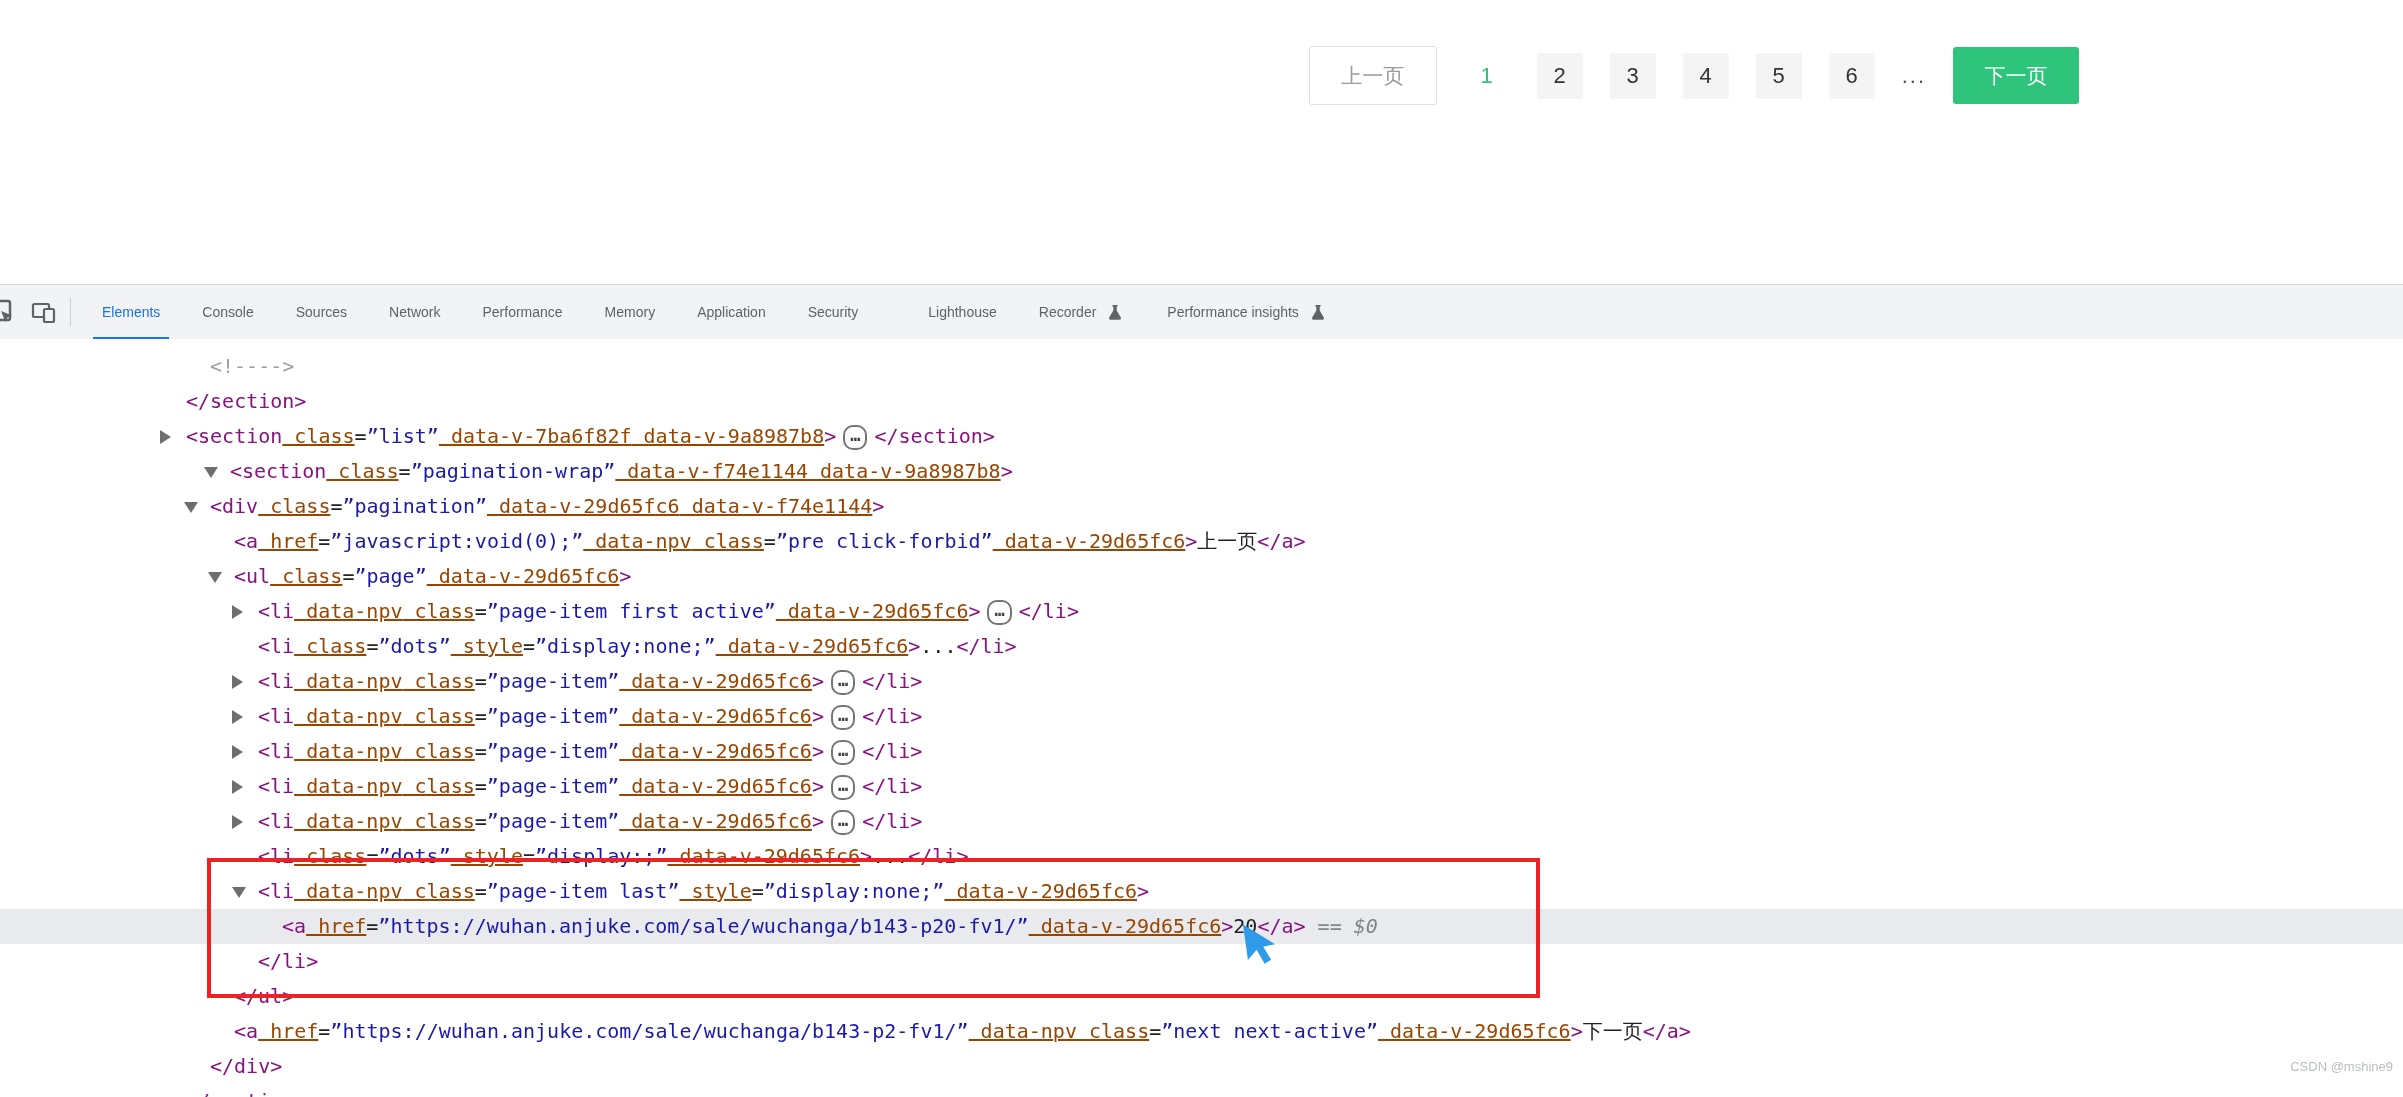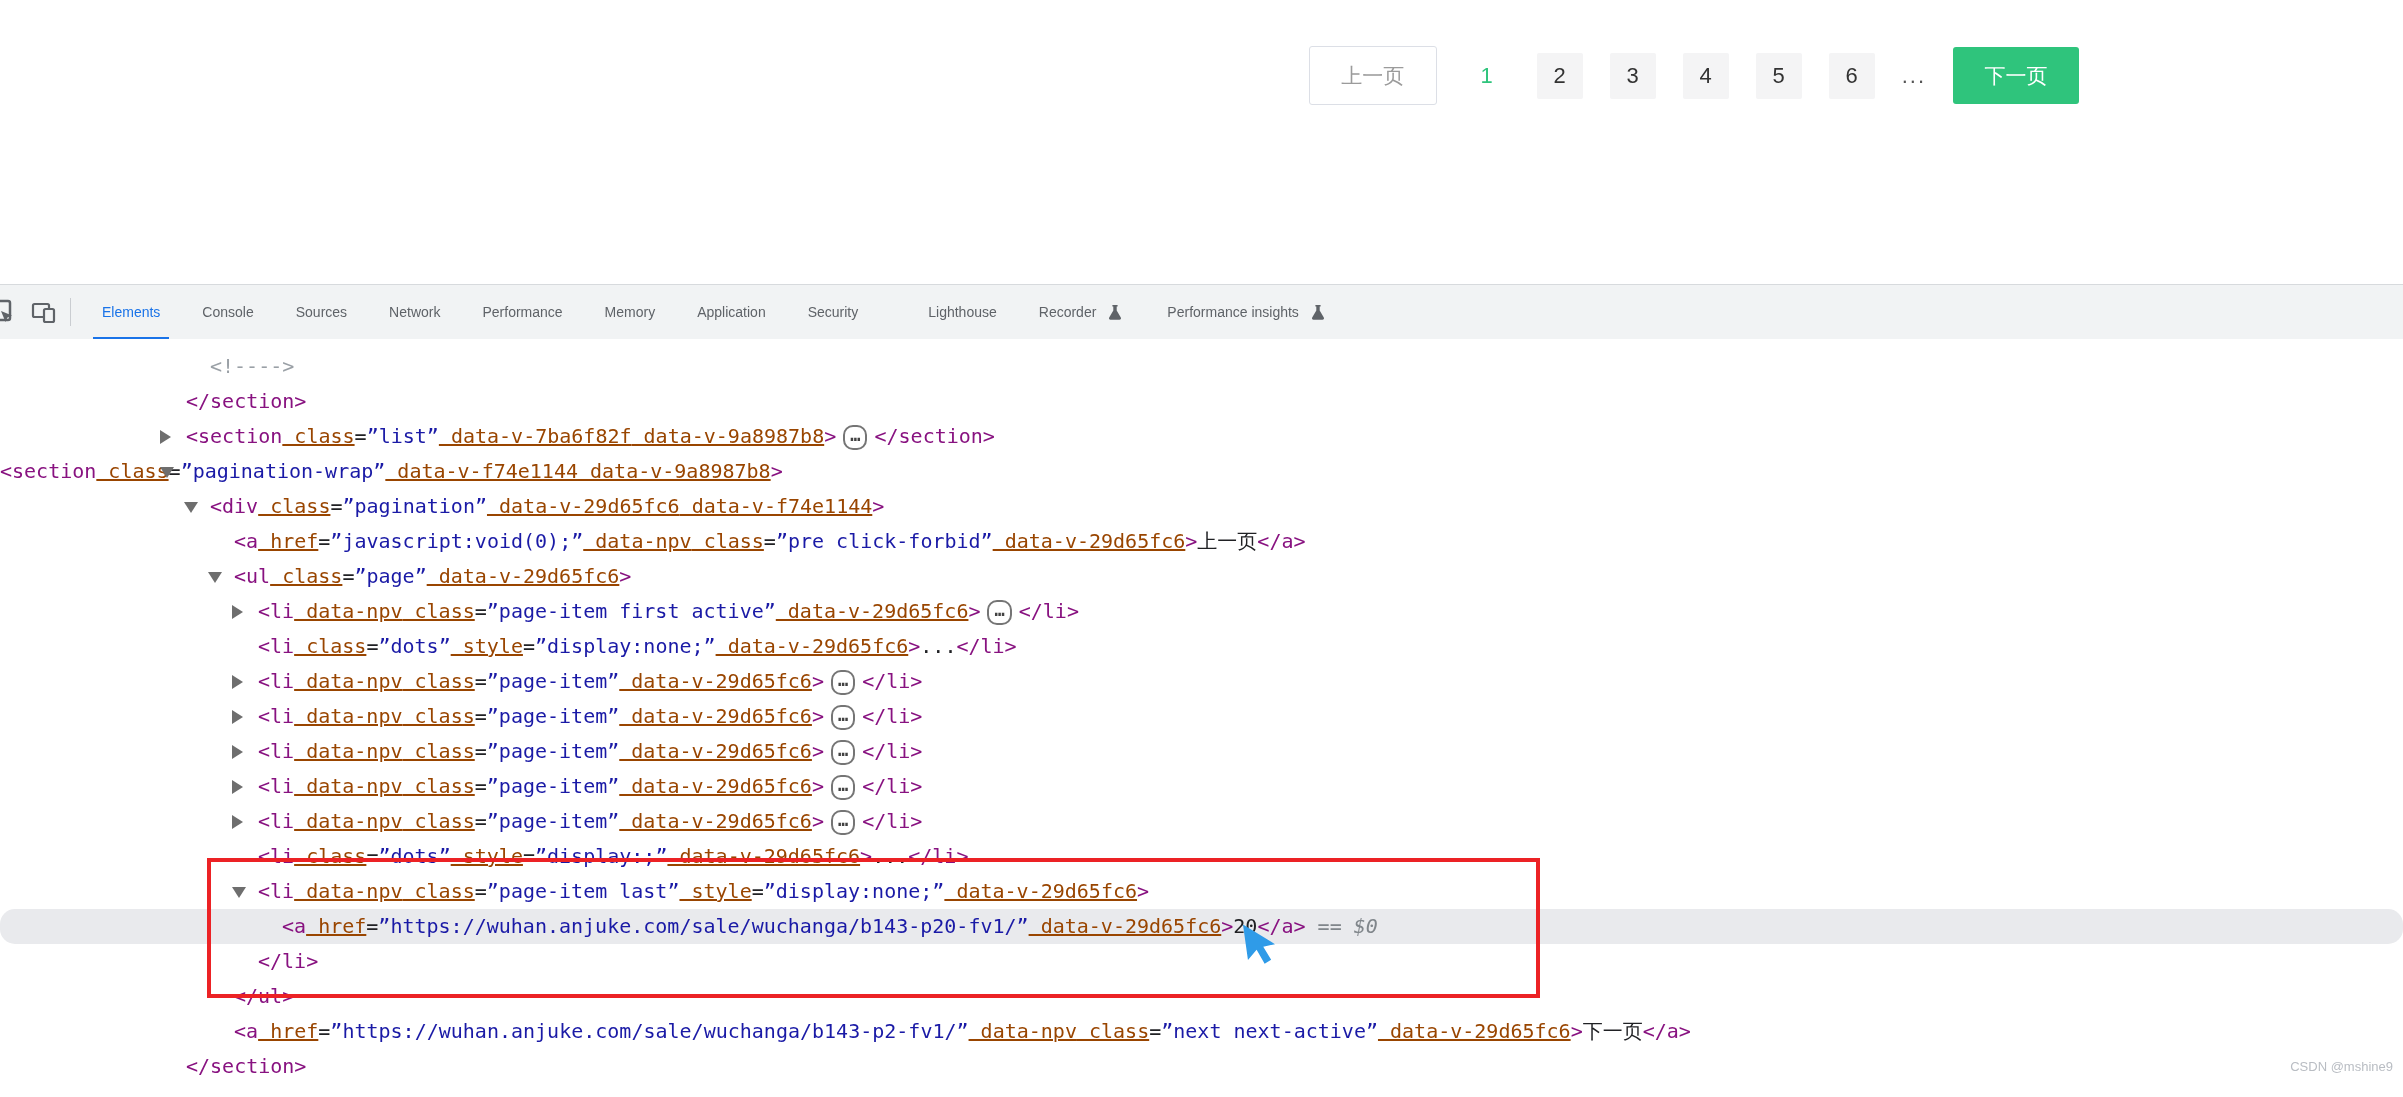--- a/index.html
+++ b/index.html
@@ -22,21 +22,21 @@
   .dt-tabs{display:flex;align-items:stretch;font-size:14px;color:var(--tab-text,#5f6368);}
   .dt-tab{display:flex;align-items:center;padding:0 21px;position:relative;cursor:pointer;white-space:nowrap;}
   .dt-tab .flask{margin-left:9px;}
   .dt-tab.gap{margin-left:28px;}
   .dt-tab.active{color:var(--blue,#1a73e8);}
   .dt-tab.active::after{content:"";position:absolute;left:12px;right:12px;bottom:-1px;height:3px;background:var(--blue,#1a73e8);}
 
   
   .code-panel{position:absolute;top:339px;left:0;right:0;bottom:0;background:#fff;font-family:"DejaVu Sans Mono",monospace;font-size:20px;padding-top:10px;overflow:hidden;}
   .code-line{position:relative;height:35px;line-height:35px;white-space:nowrap;}
-  .code-line.selected{background:var(--sel-bg,#e9eaed);border-radius:15px;}
+  .code-line.selected{background:var(--sel-bg,#e9eaed);}
   .arrow{position:absolute;top:50%;width:0;height:0;cursor:pointer;}
   .arrow.right{border-left:11px solid #6e6e6e;border-top:7px solid transparent;border-bottom:7px solid transparent;margin-top:-7px;}
   .arrow.down{border-top:11px solid #6e6e6e;border-left:7px solid transparent;border-right:7px solid transparent;margin-top:-5px;}
   .tk-t{color:var(--c-tag,#881280);}
   .tk-a{color:var(--c-attr,#994500);text-decoration:underline;}
   .tk-v{color:var(--c-val,#1a1aa6);}
   .tk-l{color:var(--c-link,#1a1aa6);}
   .tk-x{color:var(--c-plain,#202124);}
   .tk-c{color:var(--c-comment,#9aa0a6);}
   .tk-m{color:var(--c-meta,#80868b);font-style:italic;}
@@ -117,37 +117,38 @@
           <path fill="#5f6368" d="M12.6 3h-5.2v1.4h.9v4.2l-4.1 6.8c-.6 1 .1 2.3 1.3 2.3h9c1.2 0 1.9-1.3 1.3-2.3l-4.1-6.8V4.4h.9z"></path>
         </svg>
       </div>
     </div>
 </div>
 
 <div class="code-panel">
     <div class="code-line" style="padding-left: 210px;"><span class="tk-c">&lt;!----&gt;</span></div>
     <div class="code-line" style="padding-left: 186px;"><span class="tk-t">&lt;/section&gt;</span></div>
     <div class="code-line" style="padding-left: 186px;"><span class="arrow right" style="left: 160px;"></span><span class="tk-t">&lt;section</span><span class="tk-a"> class</span><span class="tk-q">=</span><span class="tk-v">”list”</span><span class="tk-a"> data-v-7ba6f82f</span><span class="tk-a"> data-v-9a8987b8</span><span class="tk-t">&gt;</span><span class="ellipsis-badge">…</span><span class="tk-t">&lt;/section&gt;</span></div>
-    <div class="code-line" style=""><span class="arrow down" style="left: 160px;"></span><span class="tk-t">&lt;section</span><span class="tk-a"> class</span><span class="tk-q">=</span><span class="tk-v">”pagination-wrap”</span><span class="tk-a"> data-v-f74e1144</span><span class="tk-a"> data-v-9a8987b8</span><span class="tk-t">&gt;</span></div>
+    <div class="code-line" style="padding-left: 186px; margin-left: 44px;"><span class="arrow down" style="left: 160px;"></span><span class="tk-t">&lt;section</span><span class="tk-a"> class</span><span class="tk-q">=</span><span class="tk-v">”pagination-wrap”</span><span class="tk-a"> data-v-f74e1144</span><span class="tk-a"> data-v-9a8987b8</span><span class="tk-t">&gt;</span></div>
     <div class="code-line" style="padding-left: 210px;"><span class="arrow down" style="left: 184px;"></span><span class="tk-t">&lt;div</span><span class="tk-a"> class</span><span class="tk-q">=</span><span class="tk-v">”pagination”</span><span class="tk-a"> data-v-29d65fc6</span><span class="tk-a"> data-v-f74e1144</span><span class="tk-t">&gt;</span></div>
     <div class="code-line" style="padding-left: 234px;"><span class="tk-t">&lt;a</span><span class="tk-a"> href</span><span class="tk-q">=</span><span class="tk-v">”</span><span class="tk-l">javascript:void(0);</span><span class="tk-v">”</span><span class="tk-a"> data-npv</span><span class="tk-a"> class</span><span class="tk-q">=</span><span class="tk-v">”pre click-forbid”</span><span class="tk-a"> data-v-29d65fc6</span><span class="tk-t">&gt;</span><span class="tk-x">上一页</span><span class="tk-t">&lt;/a&gt;</span></div>
     <div class="code-line" style="padding-left: 234px;"><span class="arrow down" style="left: 208px;"></span><span class="tk-t">&lt;ul</span><span class="tk-a"> class</span><span class="tk-q">=</span><span class="tk-v">”page”</span><span class="tk-a"> data-v-29d65fc6</span><span class="tk-t">&gt;</span></div>
     <div class="code-line" style="padding-left: 258px;"><span class="arrow right" style="left: 232px;"></span><span class="tk-t">&lt;li</span><span class="tk-a"> data-npv</span><span class="tk-a"> class</span><span class="tk-q">=</span><span class="tk-v">”page-item first active”</span><span class="tk-a"> data-v-29d65fc6</span><span class="tk-t">&gt;</span><span class="ellipsis-badge">…</span><span class="tk-t">&lt;/li&gt;</span></div>
     <div class="code-line" style="padding-left: 258px;"><span class="tk-t">&lt;li</span><span class="tk-a"> class</span><span class="tk-q">=</span><span class="tk-v">”dots”</span><span class="tk-a"> style</span><span class="tk-q">=</span><span class="tk-v">”display:none;”</span><span class="tk-a"> data-v-29d65fc6</span><span class="tk-t">&gt;</span><span class="tk-x">...</span><span class="tk-t">&lt;/li&gt;</span></div>
     <div class="code-line" style="padding-left: 258px;"><span class="arrow right" style="left: 232px;"></span><span class="tk-t">&lt;li</span><span class="tk-a"> data-npv</span><span class="tk-a"> class</span><span class="tk-q">=</span><span class="tk-v">”page-item”</span><span class="tk-a"> data-v-29d65fc6</span><span class="tk-t">&gt;</span><span class="ellipsis-badge">…</span><span class="tk-t">&lt;/li&gt;</span></div>
     <div class="code-line" style="padding-left: 258px;"><span class="arrow right" style="left: 232px;"></span><span class="tk-t">&lt;li</span><span class="tk-a"> data-npv</span><span class="tk-a"> class</span><span class="tk-q">=</span><span class="tk-v">”page-item”</span><span class="tk-a"> data-v-29d65fc6</span><span class="tk-t">&gt;</span><span class="ellipsis-badge">…</span><span class="tk-t">&lt;/li&gt;</span></div>
     <div class="code-line" style="padding-left: 258px;"><span class="arrow right" style="left: 232px;"></span><span class="tk-t">&lt;li</span><span class="tk-a"> data-npv</span><span class="tk-a"> class</span><span class="tk-q">=</span><span class="tk-v">”page-item”</span><span class="tk-a"> data-v-29d65fc6</span><span class="tk-t">&gt;</span><span class="ellipsis-badge">…</span><span class="tk-t">&lt;/li&gt;</span></div>
     <div class="code-line" style="padding-left: 258px;"><span class="arrow right" style="left: 232px;"></span><span class="tk-t">&lt;li</span><span class="tk-a"> data-npv</span><span class="tk-a"> class</span><span class="tk-q">=</span><span class="tk-v">”page-item”</span><span class="tk-a"> data-v-29d65fc6</span><span class="tk-t">&gt;</span><span class="ellipsis-badge">…</span><span class="tk-t">&lt;/li&gt;</span></div>
     <div class="code-line" style="padding-left: 258px;"><span class="arrow right" style="left: 232px;"></span><span class="tk-t">&lt;li</span><span class="tk-a"> data-npv</span><span class="tk-a"> class</span><span class="tk-q">=</span><span class="tk-v">”page-item”</span><span class="tk-a"> data-v-29d65fc6</span><span class="tk-t">&gt;</span><span class="ellipsis-badge">…</span><span class="tk-t">&lt;/li&gt;</span></div>
     <div class="code-line" style="padding-left: 258px;"><span class="tk-t">&lt;li</span><span class="tk-a"> class</span><span class="tk-q">=</span><span class="tk-v">”dots”</span><span class="tk-a"> style</span><span class="tk-q">=</span><span class="tk-v">”display:;”</span><span class="tk-a"> data-v-29d65fc6</span><span class="tk-t">&gt;</span><span class="tk-x">...</span><span class="tk-t">&lt;/li&gt;</span></div>
     <div class="code-line" style="padding-left: 258px;"><span class="arrow down" style="left: 232px;"></span><span class="tk-t">&lt;li</span><span class="tk-a"> data-npv</span><span class="tk-a"> class</span><span class="tk-q">=</span><span class="tk-v">”page-item last”</span><span class="tk-a"> style</span><span class="tk-q">=</span><span class="tk-v">”display:none;”</span><span class="tk-a"> data-v-29d65fc6</span><span class="tk-t">&gt;</span></div>
     <div class="code-line selected" style="padding-left: 282px;"><span class="tk-t">&lt;a</span><span class="tk-a"> href</span><span class="tk-q">=</span><span class="tk-v">”</span><span class="tk-l">https://wuhan.anjuke.com/sale/wuchanga/b143-p20-fv1/</span><span class="tk-v">”</span><span class="tk-a"> data-v-29d65fc6</span><span class="tk-t">&gt;</span><span class="tk-x">20</span><span class="tk-t">&lt;/a&gt;</span><span class="tk-m"> == $0</span></div>
     <div class="code-line" style="padding-left: 258px;"><span class="tk-t">&lt;/li&gt;</span></div>
     <div class="code-line" style="padding-left: 234px;"><span class="tk-t">&lt;/ul&gt;</span></div>
     <div class="code-line" style="padding-left: 234px;"><span class="tk-t">&lt;a</span><span class="tk-a"> href</span><span class="tk-q">=</span><span class="tk-v">”</span><span class="tk-l">https://wuhan.anjuke.com/sale/wuchanga/b143-p2-fv1/</span><span class="tk-v">”</span><span class="tk-a"> data-npv</span><span class="tk-a"> class</span><span class="tk-q">=</span><span class="tk-v">”next next-active”</span><span class="tk-a"> data-v-29d65fc6</span><span class="tk-t">&gt;</span><span class="tk-x">下一页</span><span class="tk-t">&lt;/a&gt;</span></div>
+    <div class="code-line" style="padding-left: 210px;"><span class="tk-t">&lt;/div&gt;</span></div>
     <div class="code-line" style="padding-left: 186px;"><span class="tk-t">&lt;/section&gt;</span></div>
   </div>
 
 <div class="red-box"></div>
 <svg class="cursor-icon" width="40" height="50" viewBox="0 0 40 50">
   <path d="M4 2 L4 38 L14 29 L20 44 L27 41 L21 27 L33 26 Z" fill="#2f9be8"></path>
 </svg>
 
 <div class="watermark">CSDN @mshine9</div>
 

